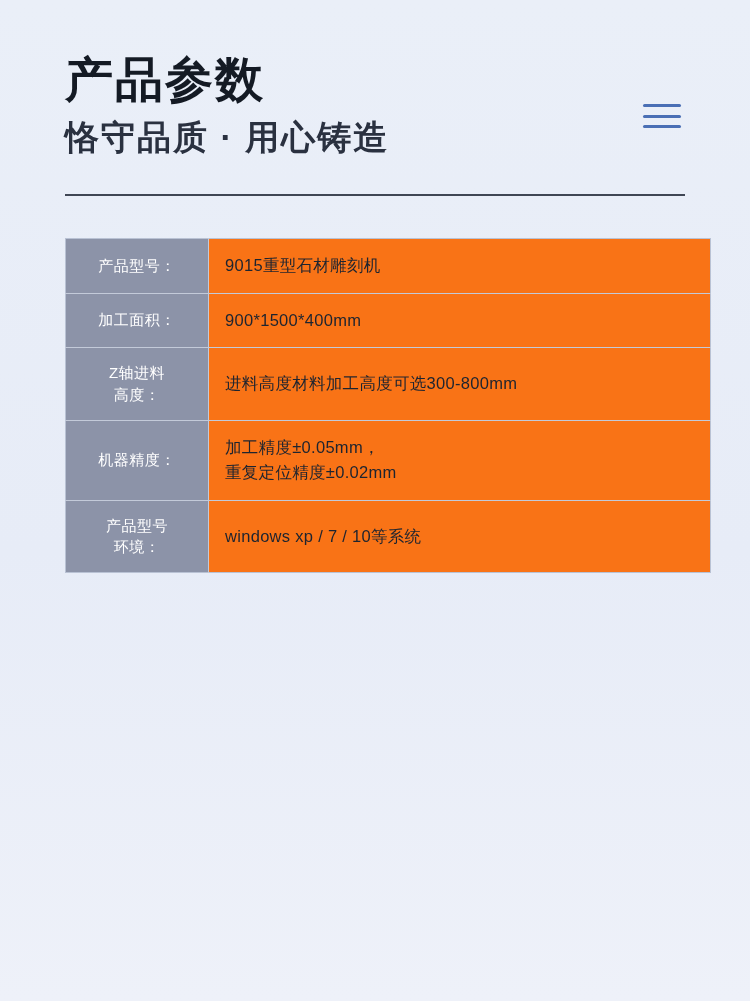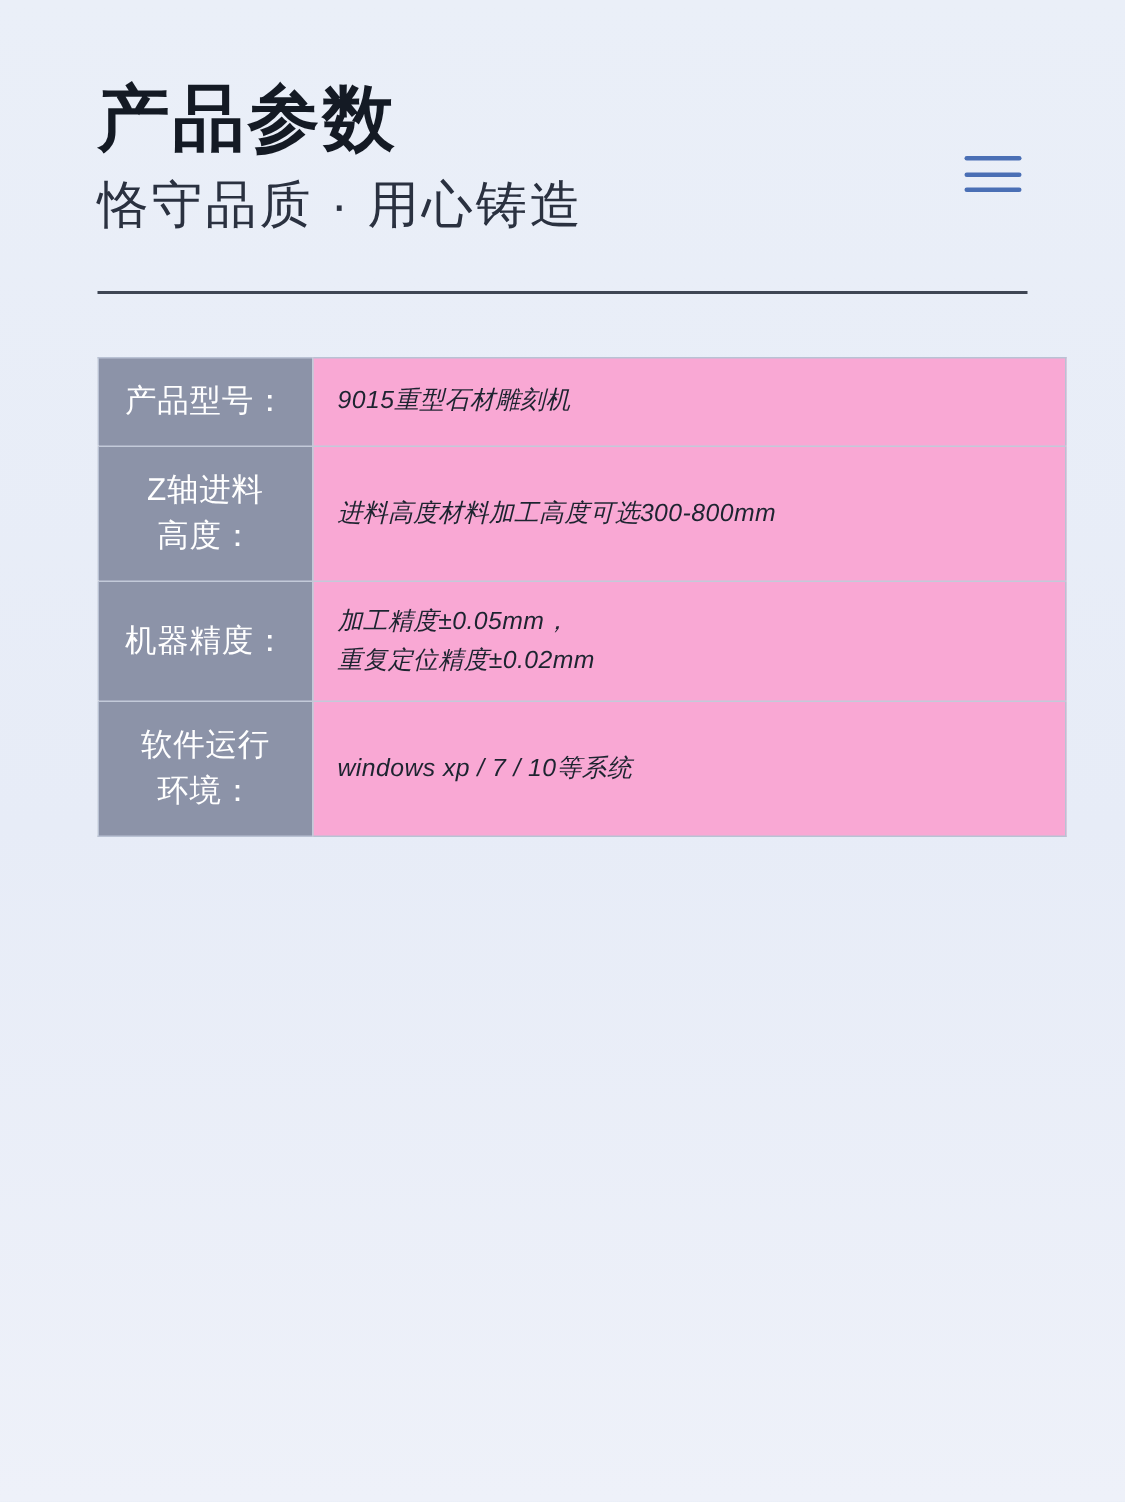--- a/index.html
+++ b/index.html
@@ -31,21 +31,21 @@
   .title {
     font-size: 48px;
     font-weight: bold;
     letter-spacing: 2px;
     color: #141a24;
     line-height: 1.15;
     margin: 0;
   }
   .subtitle {
     font-size: 34px;
-    font-weight: 400;
+    font-weight: 700;
     color: #2a3140;
     letter-spacing: 2px;
     margin: 10px 0 0 0;
     line-height: 1.2;
   }
   .menu-icon {
     position: absolute;
     right: 4px;
     top: 104px;
     width: 38px;
@@ -88,35 +88,34 @@
     border-bottom: none;
   }
   .spec-table td {
     vertical-align: middle;
     padding: 0;
   }
   td.label-cell {
     width: 130px;
     background: #8c93a8;
     color: #ffffff;
-    font-size: 21px;
+    font-size: 15px;
     text-align: center;
     line-height: 1.45;
     padding: 14px 6px;
     letter-spacing: 0.5px;
     border-right: 1px solid #c3cad9;
   }
   td.value-cell {
-    background: #f9a8d4;
+    background: #f97316;
     color: #1d2430;
     font-size: 16.5px;
     line-height: 1.55;
     padding: 14px 16px;
     letter-spacing: 0.3px;
-    font-style: italic;
   }
   .value-line {
     display: block;
     white-space: nowrap;
   }
 </style>
 </head>
 <body>
 
 <div class="page">
@@ -134,38 +133,44 @@
 
   <table class="spec-table">
     <tbody>
       <tr>
         <td class="label-cell">产品型号：</td>
         <td class="value-cell">
           <span class="value-line">9015重型石材雕刻机</span>
         </td>
       </tr>
       <tr>
+        <td class="label-cell">加工面积：</td>
+        <td class="value-cell">
+          <span class="value-line">900*1500*400mm</span>
+        </td>
+      </tr>
+      <tr>
         <td class="label-cell">
           <span class="value-line">Z轴进料</span>
           <span class="value-line">高度：</span>
         </td>
         <td class="value-cell">
           <span class="value-line">进料高度材料加工高度可选300-800mm</span>
         </td>
       </tr>
       <tr>
         <td class="label-cell">机器精度：</td>
         <td class="value-cell">
           <span class="value-line">加工精度±0.05mm，</span>
           <span class="value-line">重复定位精度±0.02mm</span>
         </td>
       </tr>
       <tr>
         <td class="label-cell">
-          <span class="value-line">软件运行</span>
+          <span class="value-line">产品型号</span>
           <span class="value-line">环境：</span>
         </td>
         <td class="value-cell">
           <span class="value-line">windows xp / 7 / 10等系统</span>
         </td>
       </tr>
     </tbody>
   </table>
 
 </div>

